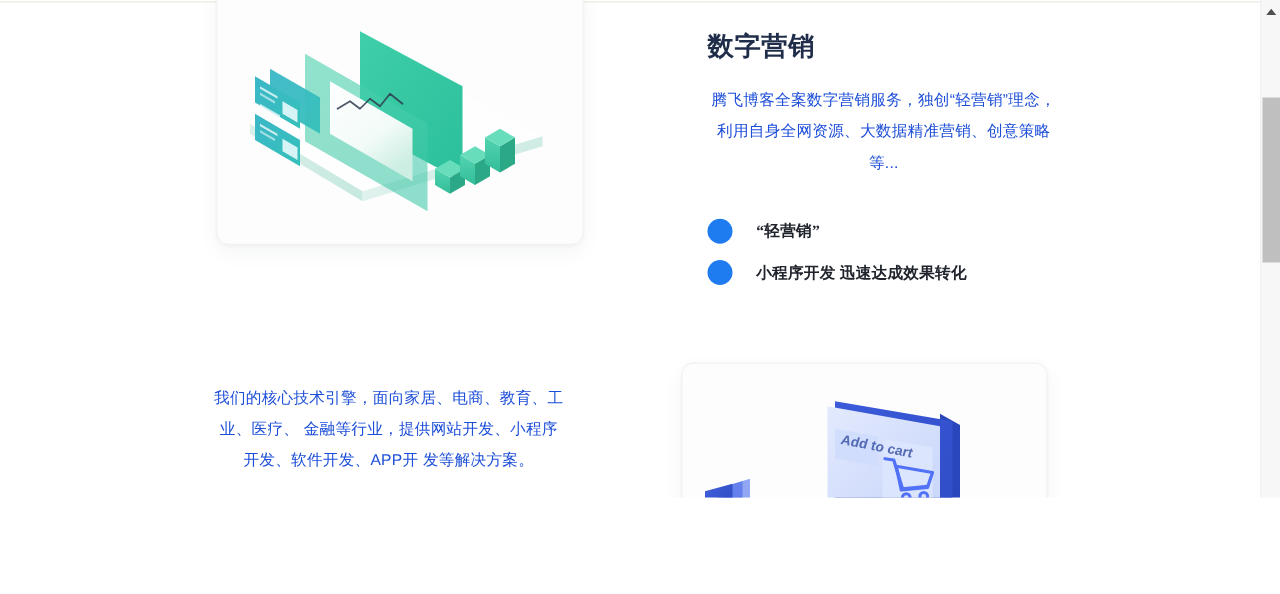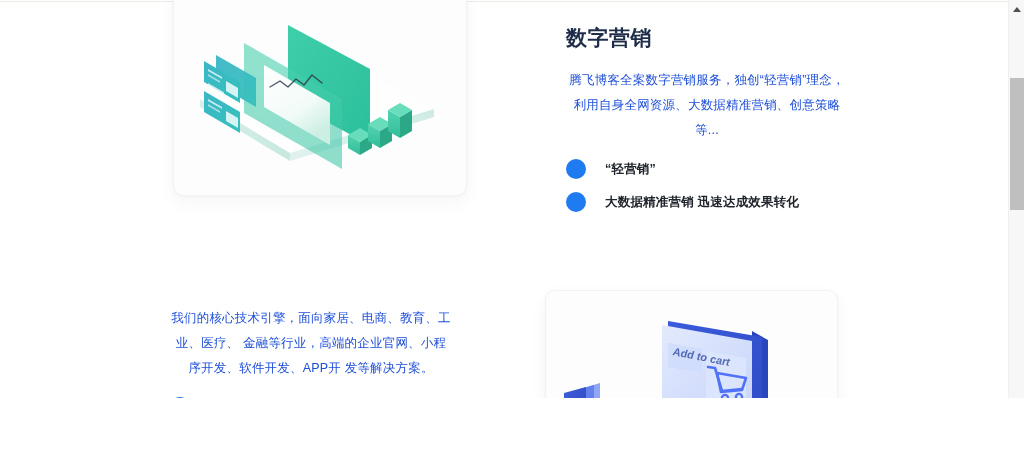--- a/index.html
+++ b/index.html
@@ -75,21 +75,21 @@
     margin-bottom: 17px;
   }
   .blk-desc {
     font-size: 12.5px;
     color: #1d4ed8;
     line-height: 2.0;
     letter-spacing: .2px;
     width: 282px;
     text-align: center;
   }
-  .bullets { margin-top: 16px; }
+  .bullets { margin-top: 32px; font-family: Liberation Serif, serif; }
   .bullet-row {
     display: flex;
     align-items: center;
     margin-bottom: 13px;
   }
   .bullet-dot {
     width: 20px; height: 20px;
     border-radius: 50%;
     background: #1e7cf0;
     flex: 0 0 20px;
@@ -228,27 +228,27 @@
   <div class="sec1-text">
     <div class="blk-title">数字营销</div>
     <div class="blk-desc">腾飞博客全案数字营销服务，独创“轻营销”理念，利用自身全网资源、大数据精准营销、创意策略等...</div>
     <div class="bullets">
       <div class="bullet-row">
         <span class="bullet-dot"></span>
         <span class="bullet-label">“轻营销”</span>
       </div>
       <div class="bullet-row">
         <span class="bullet-dot"></span>
-        <span class="bullet-label">大数据精准营销 迅速达成效果转化</span>
+        <span class="bullet-label">小程序开发 迅速达成效果转化</span>
       </div>
     </div>
   </div>
 
   <div class="sec2-text">
-    <div class="blk-desc">我们的核心技术引擎，面向家居、电商、教育、工业、医疗、 金融等行业，高端的企业官网、小程序开发、软件开发、APP开 发等解决方案。</div>
+    <div class="blk-desc">我们的核心技术引擎，面向家居、电商、教育、工业、医疗、 金融等行业，提供网站开发、小程序开发、软件开发、APP开 发等解决方案。</div>
     <div class="bullets">
       <div class="bullet-row">
         <span class="bullet-dot"></span>
 
       </div>
     </div>
   </div>
 
   <div class="sec2-card">
     <div class="illus">

